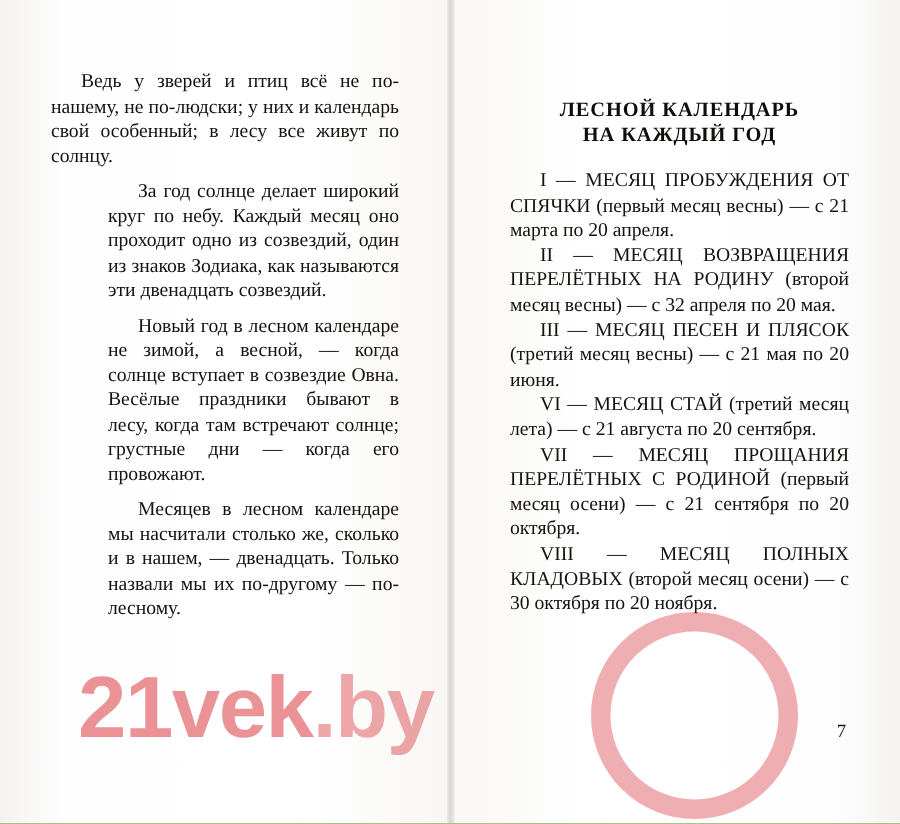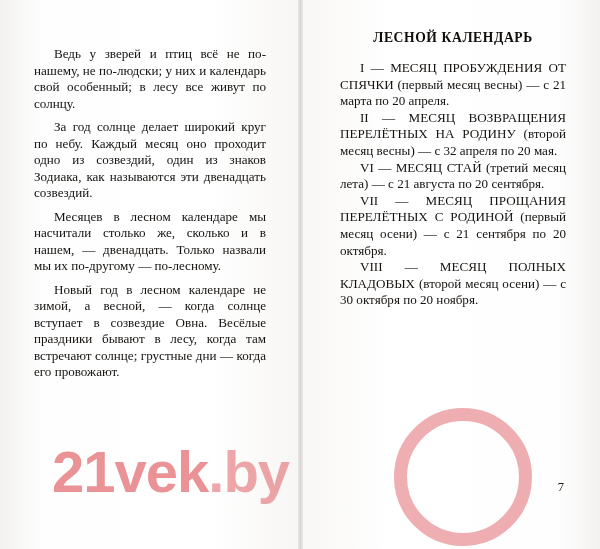--- a/index.html
+++ b/index.html
@@ -27,21 +27,21 @@
     box-sizing: border-box;
     height: 100%;
   }
   .page-left {
     width: 300px;
     padding: 46px 34px 30px 34px;
     background: linear-gradient(to right, #f3f2f0 0%, #fefefe 14%, #ffffff 70%, #f7f6f4 100%);
   }
   .page-right {
     width: 300px;
-    padding: 29px 34px 30px 40px;
+    padding: 64px 34px 30px 40px;
     background: linear-gradient(to left, #f3f2f0 0%, #fefefe 14%, #ffffff 70%, #f8f7f5 100%);
   }
   .gutter {
     position: absolute;
     left: 298px;
     top: 0;
     width: 5px;
     height: 100%;
     background: linear-gradient(to right, rgba(0,0,0,0.055), rgba(0,0,0,0.13), rgba(0,0,0,0.055));
     pointer-events: none;
@@ -51,20 +51,21 @@
     margin: 0;
     text-indent: 20px;
     text-align: justify;
     font-size: 13.1px;
     line-height: 16.5px;
     color: #15120f;
     hyphens: manual;
   }
   p.para + p.para {
     margin-top: 7px;
+    margin-left: 38px;
   }
 
   .title-block {
     text-align: center;
     margin: 0 0 14px 0;
   }
   .book-title {
     font-size: 13.6px;
     font-weight: bold;
     letter-spacing: 0.6px;
@@ -134,31 +135,33 @@
   }
 </style>
 </head>
 <body>
 
 <div class="spread">
 
   <div class="page page-left">
     <p class="para">Ведь у зверей и птиц всё не по-нашему, не по-людски; у них и календарь свой особенный; в лесу все живут по солнцу.</p>
     <p class="para">За год солнце делает широкий круг по небу. Каждый месяц оно проходит одно из созвездий, один из знаков Зодиака, как называются эти двенадцать созвездий.</p>
+    <p class="para">Новый год в лесном календаре не зимой, а весной, — когда солнце вступает в созвездие Овна. Весёлые праздники бывают в лесу, когда там встречают солнце; грустные дни — когда его провожают.</p>
     <p class="para">Месяцев в лесном календаре мы насчитали столько же, сколько и в нашем, — двенадцать. Только назвали мы их по-другому — по-лесному.</p>
-    <p class="para">Новый год в лесном календаре не зимой, а весной, — когда солнце вступает в созвездие Овна. Весёлые праздники бывают в лесу, когда там встречают солнце; грустные дни — когда его провожают.</p>
   </div>
 
   <div class="page page-right">
     <div class="title-block">
       <div class="book-title">ЛЕСНОЙ КАЛЕНДАРЬ</div>
+      <div class="book-title">НА КАЖДЫЙ ГОД</div>
     </div>
 
     <p class="entry">I — МЕСЯЦ ПРОБУЖДЕНИЯ ОТ СПЯЧКИ (первый месяц весны) — с 21 марта по 20 апреля.</p>
     <p class="entry">II — МЕСЯЦ ВОЗВРАЩЕНИЯ ПЕРЕЛЁТНЫХ НА РОДИНУ (второй месяц весны) — с 32 апреля по 20 мая.</p>
+    <p class="entry">III — МЕСЯЦ ПЕСЕН И ПЛЯСОК (третий месяц весны) — с 21 мая по 20 июня.</p>
     <p class="entry">VI — МЕСЯЦ СТАЙ (третий месяц лета) — с 21 августа по 20 сентября.</p>
     <p class="entry">VII — МЕСЯЦ ПРОЩАНИЯ ПЕРЕЛЁТНЫХ С РОДИНОЙ (первый месяц осени) — с 21 сентября по 20 октября.</p>
     <p class="entry">VIII — МЕСЯЦ ПОЛНЫХ КЛАДОВЫХ (второй месяц осени) — с 30 октября по 20 ноября.</p>
 
     <div class="folio">7</div>
   </div>
 
   <div class="gutter"></div>
 </div>
 

